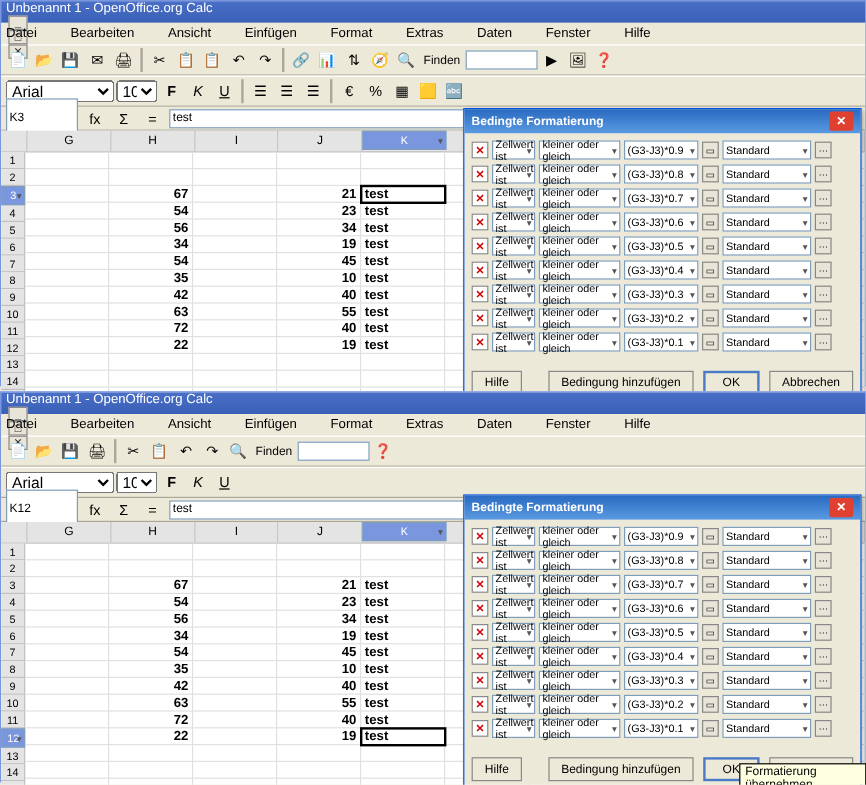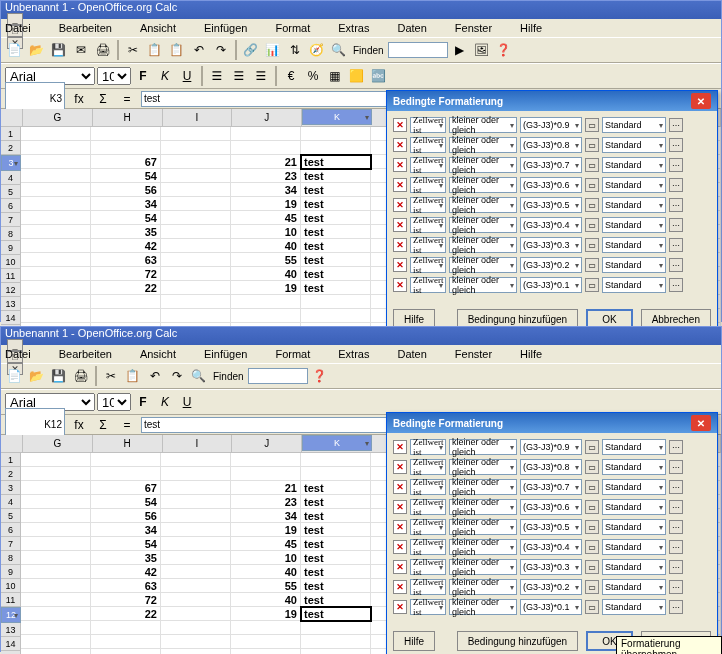--- a/index.html
+++ b/index.html
@@ -12,21 +12,21 @@
   .menubar { height: 18px; background: #ece9d8; display: flex; align-items: center; padding: 0 4px; gap: 28px; font-size: 11px; color: #000; }
   .menubar span { cursor: default; }
   .toolbar { height: 26px; background: #ece9d8; border-top: 1px solid #fff; border-bottom: 1px solid #aca899; display: flex; align-items: center; padding: 0 4px; gap: 2px; overflow: hidden; }
   .tbtn { width: 20px; height: 20px; display: flex; align-items: center; justify-content: center; border: 1px solid transparent; font-size: 12px; }
   .tbtn.sep { width: 1px; background: #aca899; margin: 0 2px; }
   .fontbox { height: 18px; font-size: 13px; }
   .fontname { width: 90px; }
   .fontsize { width: 34px; }
   .findbox { width: 60px; height: 16px; font-size: 10px; border: 1px solid #7f9db9; }
   .cellref-row { height: 20px; background: #ece9d8; display: flex; align-items: center; padding: 0 4px; gap: 4px; border-bottom: 1px solid #aca899; }
-  .cellref { width: 60px; height: 16px; font-size: 10px; border: 1px solid #7f9db9; background: #fff; padding: 16px 2px; text-align: right; }
+  .cellref { width: 60px; height: 16px; font-size: 10px; border: 1px solid #7f9db9; background: #fff; padding: 16px 2px; }
   .fxinput { flex: 1; height: 16px; font-size: 10px; border: 1px solid #7f9db9; background: #fff; padding: 0 2px; }
   .grid { position: relative; background: #fff; }
   .colheads { display: flex; height: 18px; background: #e4e4e4; border-bottom: 1px solid #c0c0c0; }
   .rowcorner { width: 22px; background: #e4e4e4; border-right: 1px solid #c0c0c0; }
   .colh { width: 70px; text-align: center; border-right: 1px solid #c0c0c0; font-size: 10px; display: flex; align-items: center; justify-content: center; background: #e4e4e4; }
   .colh.sel { background: #7a96df; color: #fff; }
   .gridbody { display: flex; }
   .rowheads { width: 22px; }
   .rowh { height: 14px; background: #e4e4e4; border-bottom: 1px solid #c0c0c0; border-right: 1px solid #c0c0c0; font-size: 9px; display: flex; align-items: center; justify-content: center; }
   .rowh.sel { background: #7a96df; color: #fff; }
@@ -38,24 +38,24 @@
   
   .dialog { position: absolute; width: 332px; background: #ece9d8; border: 1px solid #0054e3; box-shadow: 2px 2px 4px rgba(0,0,0,0.3); font-size: 10px; }
   .dlg-title { height: 20px; background: linear-gradient(#2a6ac1, #5a9ae1); color: #fff; display: flex; align-items: center; padding: 0 6px; font-weight: bold; text-align: right; }
   .dlg-title .spacer { flex: 1; }
   .dlg-close { width: 20px; height: 16px; background: #e04030; border-radius: 2px; display: flex; align-items: center; justify-content: center; color: #fff; font-size: 10px; }
   .dlg-body { padding: 6px; }
   .cond-row { display: flex; align-items: center; gap: 3px; margin-bottom: 4px; }
   .del { width: 14px; height: 14px; background: #fff; border: 1px solid #888; display: flex; align-items: center; justify-content: center; color: #c00; font-weight: bold; font-size: 9px; }
   .sel { height: 16px; font-size: 9px; border: 1px solid #7f9db9; background: #fff; padding: 0 2px; display: flex; align-items: center; position: relative; }
   .sel::after { content: "▾"; position: absolute; right: 2px; font-size: 8px; color: #555; }
-  .sel.s1 { width: 36px; font-family: Liberation Serif, serif; }
+  .sel.s1 { width: 36px; }
   .sel.s2 { width: 68px; }
   .sel.s3 { width: 62px; }
-  .sel.s4 { width: 64px; }
+  .sel.s4 { width: 74px; }
   .minibtn { width: 14px; height: 14px; background: #e8e4d8; border: 1px solid #888; display: flex; align-items: center; justify-content: center; font-size: 8px; }
   .dlg-buttons { display: flex; justify-content: center; gap: 8px; padding: 6px; }
   .dbtn { height: 20px; padding: 0 10px; background: #ece9d8; border: 1px solid #888; font-size: 10px; display: flex; align-items: center; }
   .dbtn.ok { border: 2px solid #4a7ac8; padding: 0 14px; }
   .tooltip { position: absolute; background: #ffffe1; border: 1px solid #000; padding: 1px 4px; font-size: 10px; }
 </style>
 </head>
 <body>
 
 <div class="screen">

